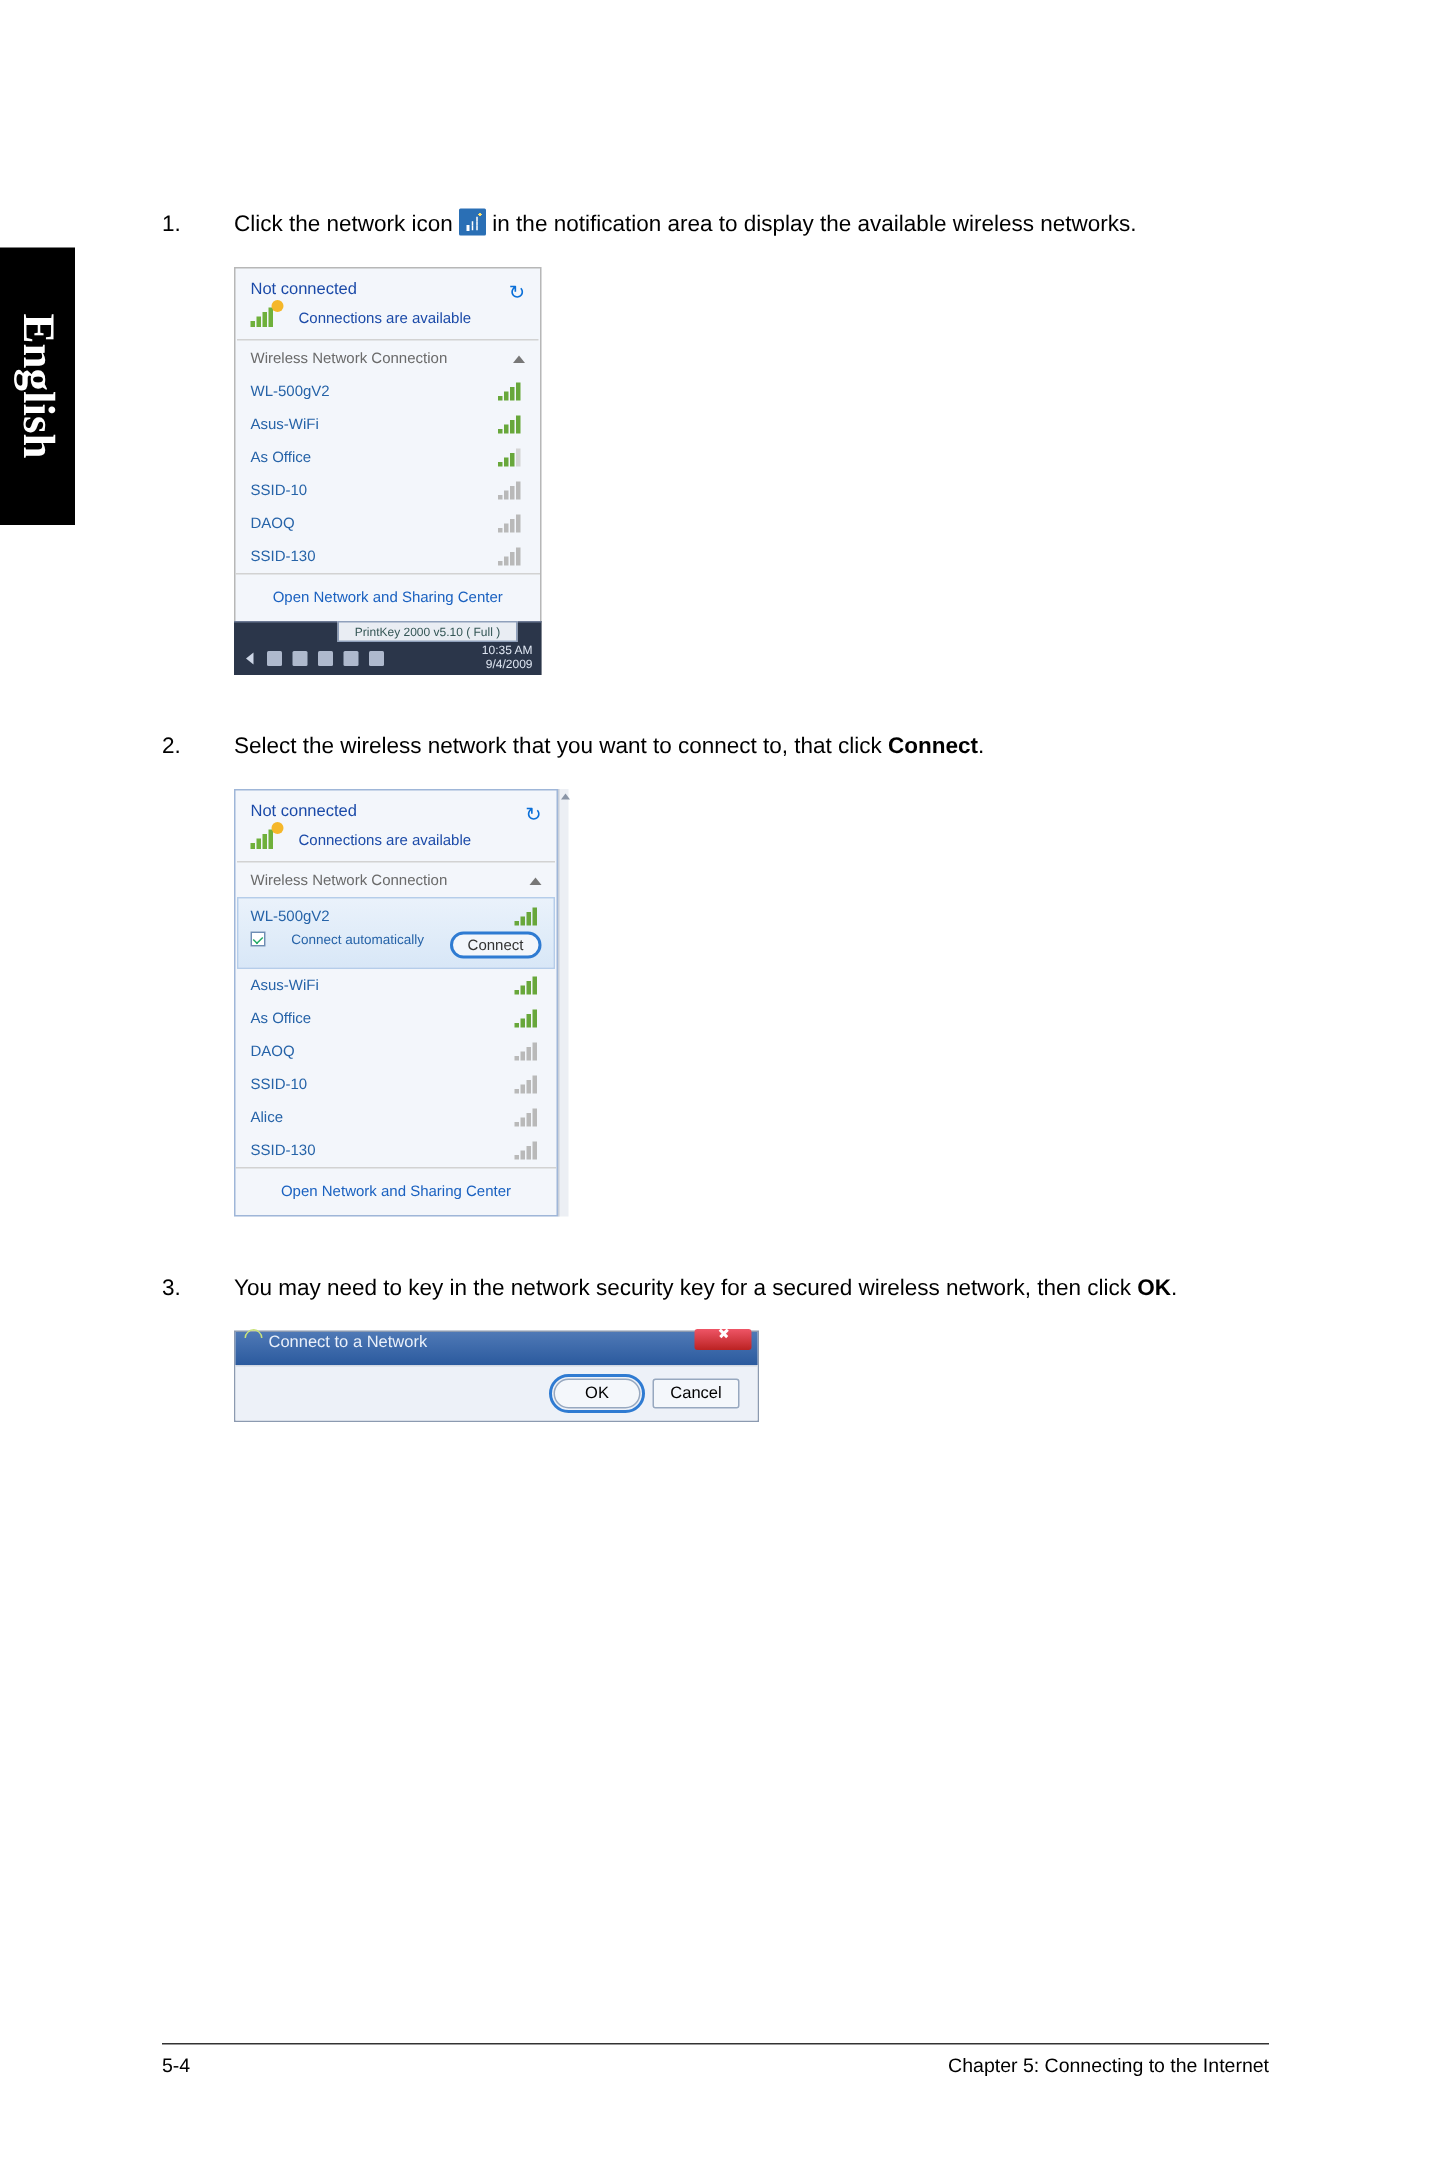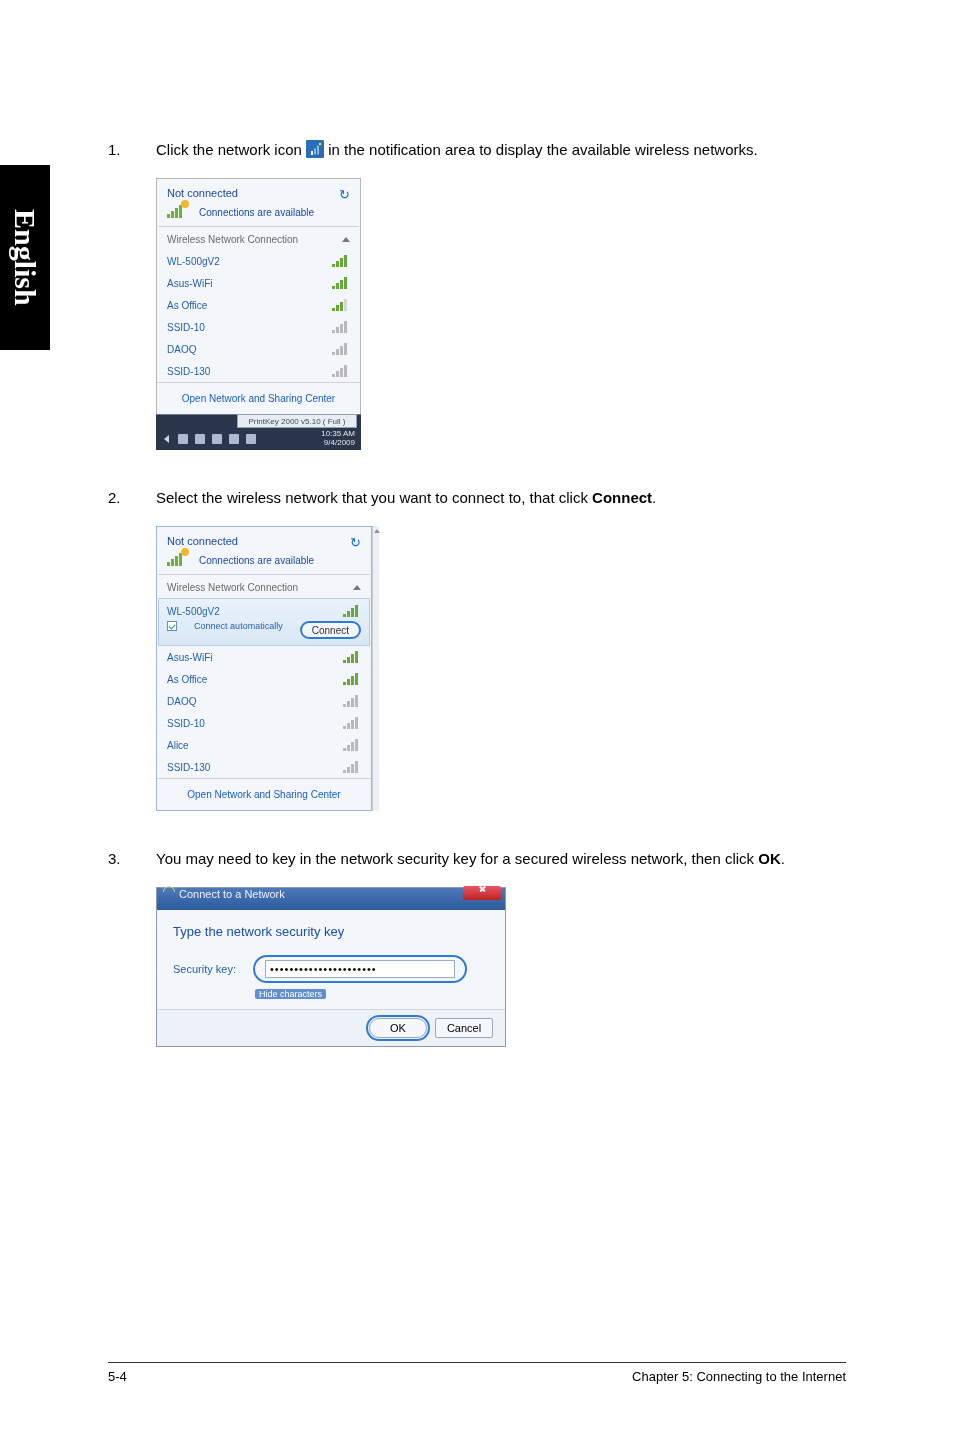--- a/index.html
+++ b/index.html
@@ -34,21 +34,21 @@
   .sig{width:18px;height:12px;position:relative}
   .sig i{position:absolute;bottom:0;width:3px;background:#68a73b}
   .sig.gray i{background:#b9b9b9}
   .sig.g4 i:nth-child(1){left:0;height:3px}
   .sig.g4 i:nth-child(2){left:4px;height:6px}
   .sig.g4 i:nth-child(3){left:8px;height:9px}
   .sig.g4 i:nth-child(4){left:12px;height:12px}
   .sig.g3 i:nth-child(4){background:#d4d4d4}
   .center-link{text-align:center;padding:10px 4px;color:#1a61c0;font-size:10px;border-top:1px solid #d2d2d2}
   .tray{background:#2b364a;height:36px;position:relative;border-top:1px solid #6b7893;margin:0 -1px -1px}
-  .tray .btn{position:absolute;right:4px;top:-1px;height:14px;width:120px;background:#e9edf3;border:1px solid #8fa0bb;font-size:8px;color:#355;display:flex;align-items:center;justify-content:center}
+  .tray .btn{position:absolute;right:16px;top:-1px;height:14px;width:120px;background:#e9edf3;border:1px solid #8fa0bb;font-size:8px;color:#355;display:flex;align-items:center;justify-content:center}
   .tray .clock{position:absolute;right:6px;bottom:2px;color:#dfe6f2;font-size:8px;text-align:right;line-height:1.1}
   .tray .icons{position:absolute;left:22px;bottom:6px;display:flex;gap:7px}
   .tray .icons b{width:10px;height:10px;background:#aeb9cd;border-radius:1px;display:block}
   .tray .tri{position:absolute;left:8px;bottom:7px;width:0;height:0;border-top:4px solid transparent;border-bottom:4px solid transparent;border-right:5px solid #cdd6e6}
   
   .panel2{width:216px;border:1px solid #9fb6d8}
   .panel2 .panel-head{color:#1b4aa8}
   .sel-row{padding:6px 8px;background:linear-gradient(#eaf2fb,#d8e7f7);margin:0 1px;border:1px solid #b5cdea}
   .sel-row .top{display:flex;justify-content:space-between;align-items:center;color:#2663a8;font-size:10px;margin-bottom:4px}
   .sel-row .bot{display:flex;align-items:flex-start;justify-content:space-between;gap:4px}
@@ -306,30 +306,20 @@
       <span>You may need to key in the network security key for a secured wireless network, then click </span><span class="b">OK</span><span>.</span>
     </div>
   </div>
 
   <div class="shot-wrap">
     <div class="dlg">
       <div class="dlg-title">
         <span><span class="wi"></span><span>Connect to a Network</span></span>
         <span class="x"></span>
       </div>
-      <div class="dlg-body">
-        <div class="dlg-prompt">Type the network security key</div>
-        <div class="field">
-          <label>Security key:</label>
-          <span class="oval">
-            <span class="pw-input">••••••••••••••••••••••</span>
-          </span>
-        </div>
-        <span class="hide">Hide characters</span>
-      </div>
       <div class="dlg-foot">
         <span class="dbtn ok">OK</span>
         <span class="dbtn">Cancel</span>
       </div>
     </div>
   </div>
 
 </div>
 
 <div class="page-foot">

